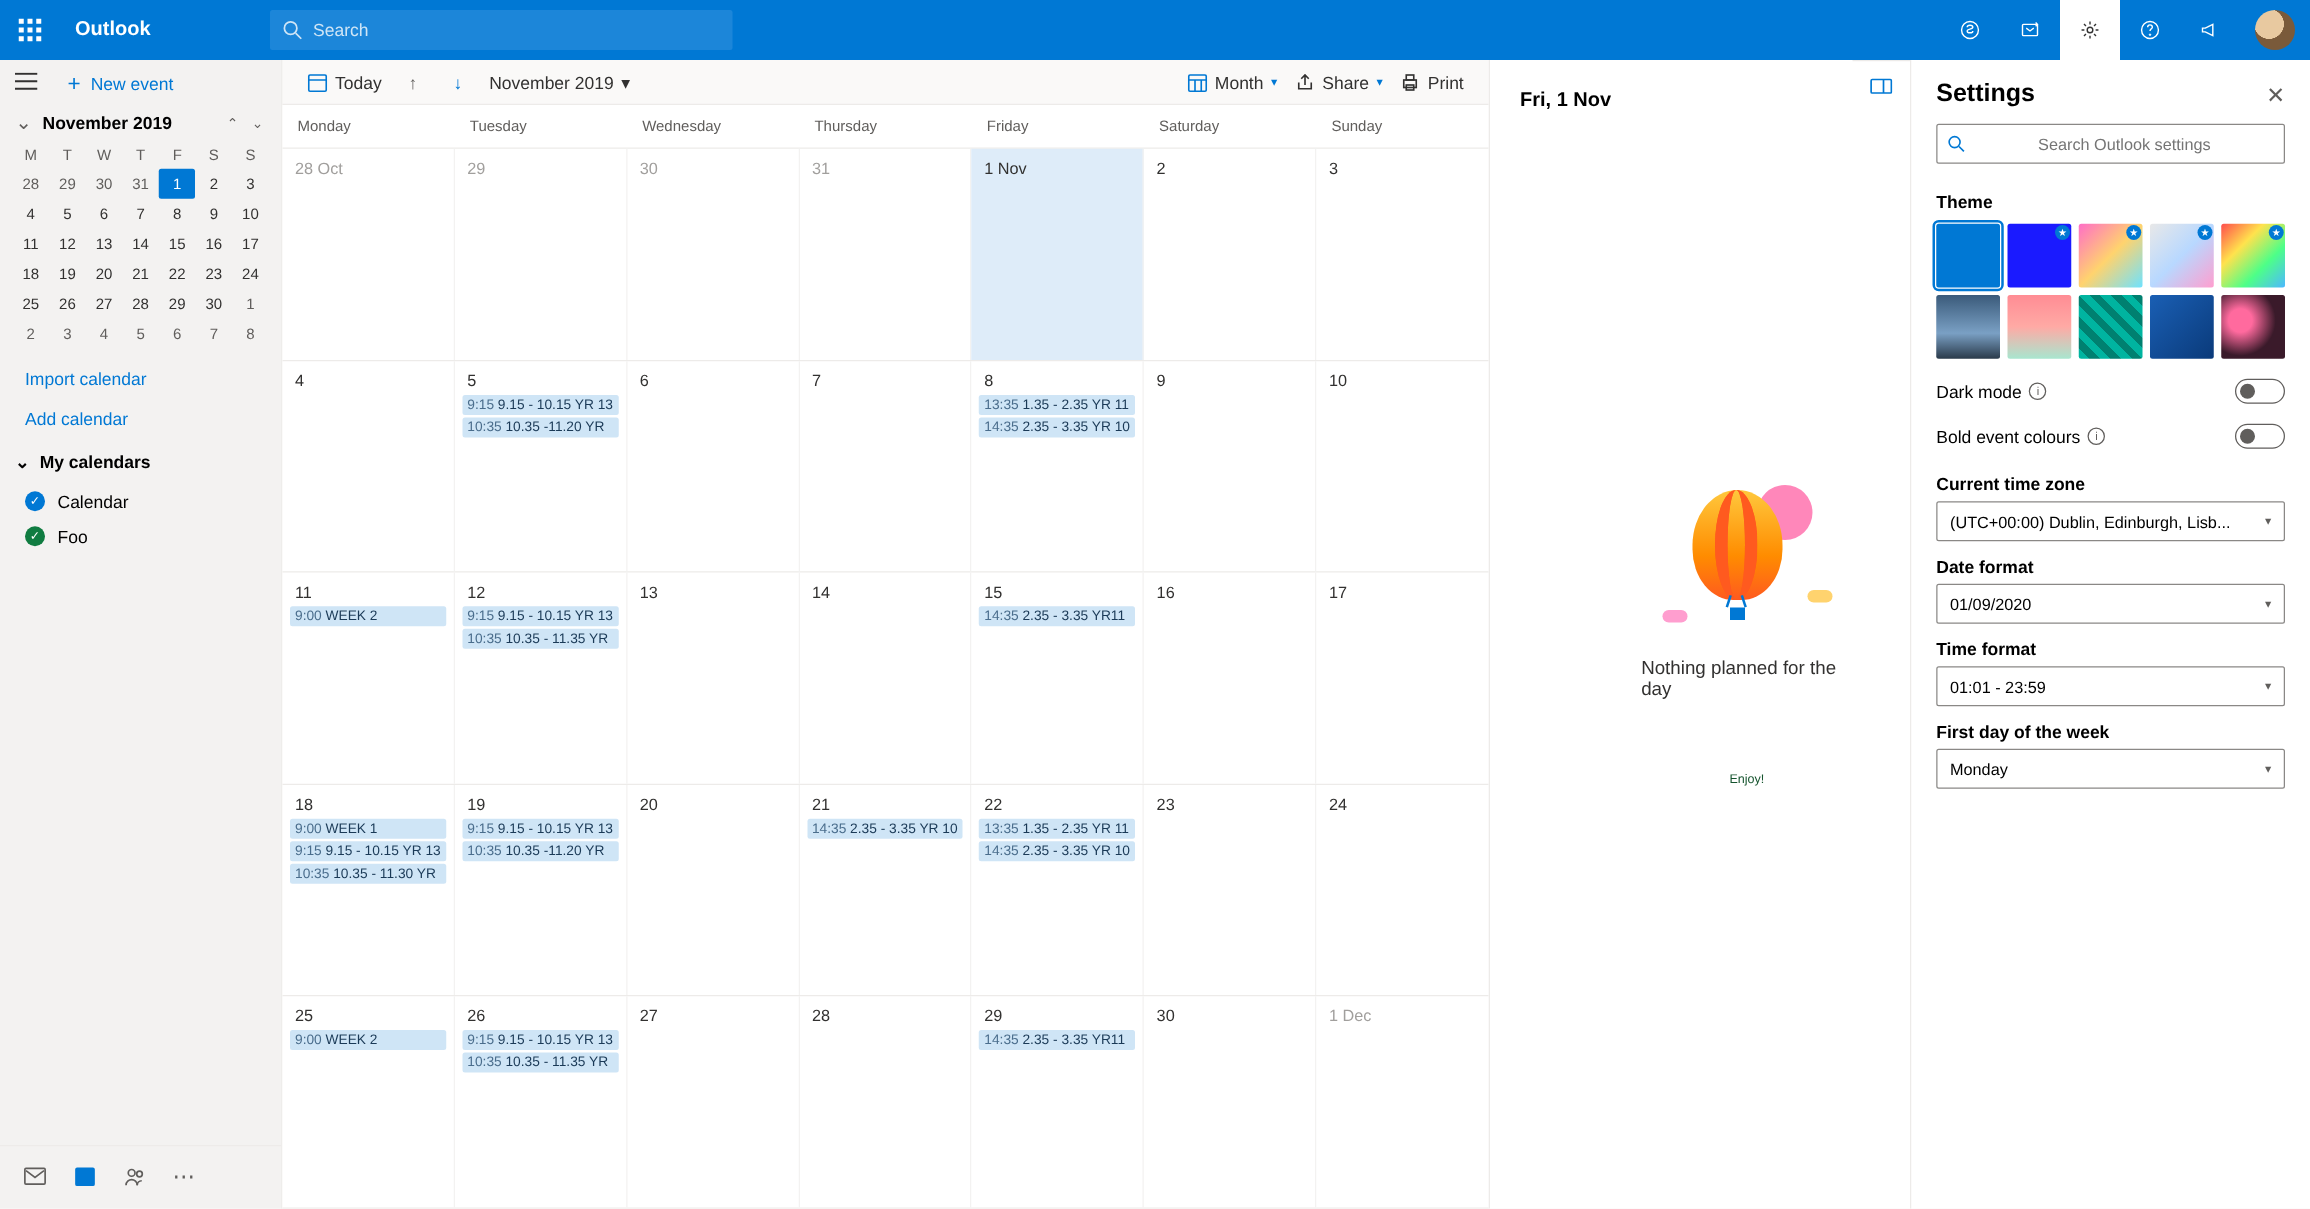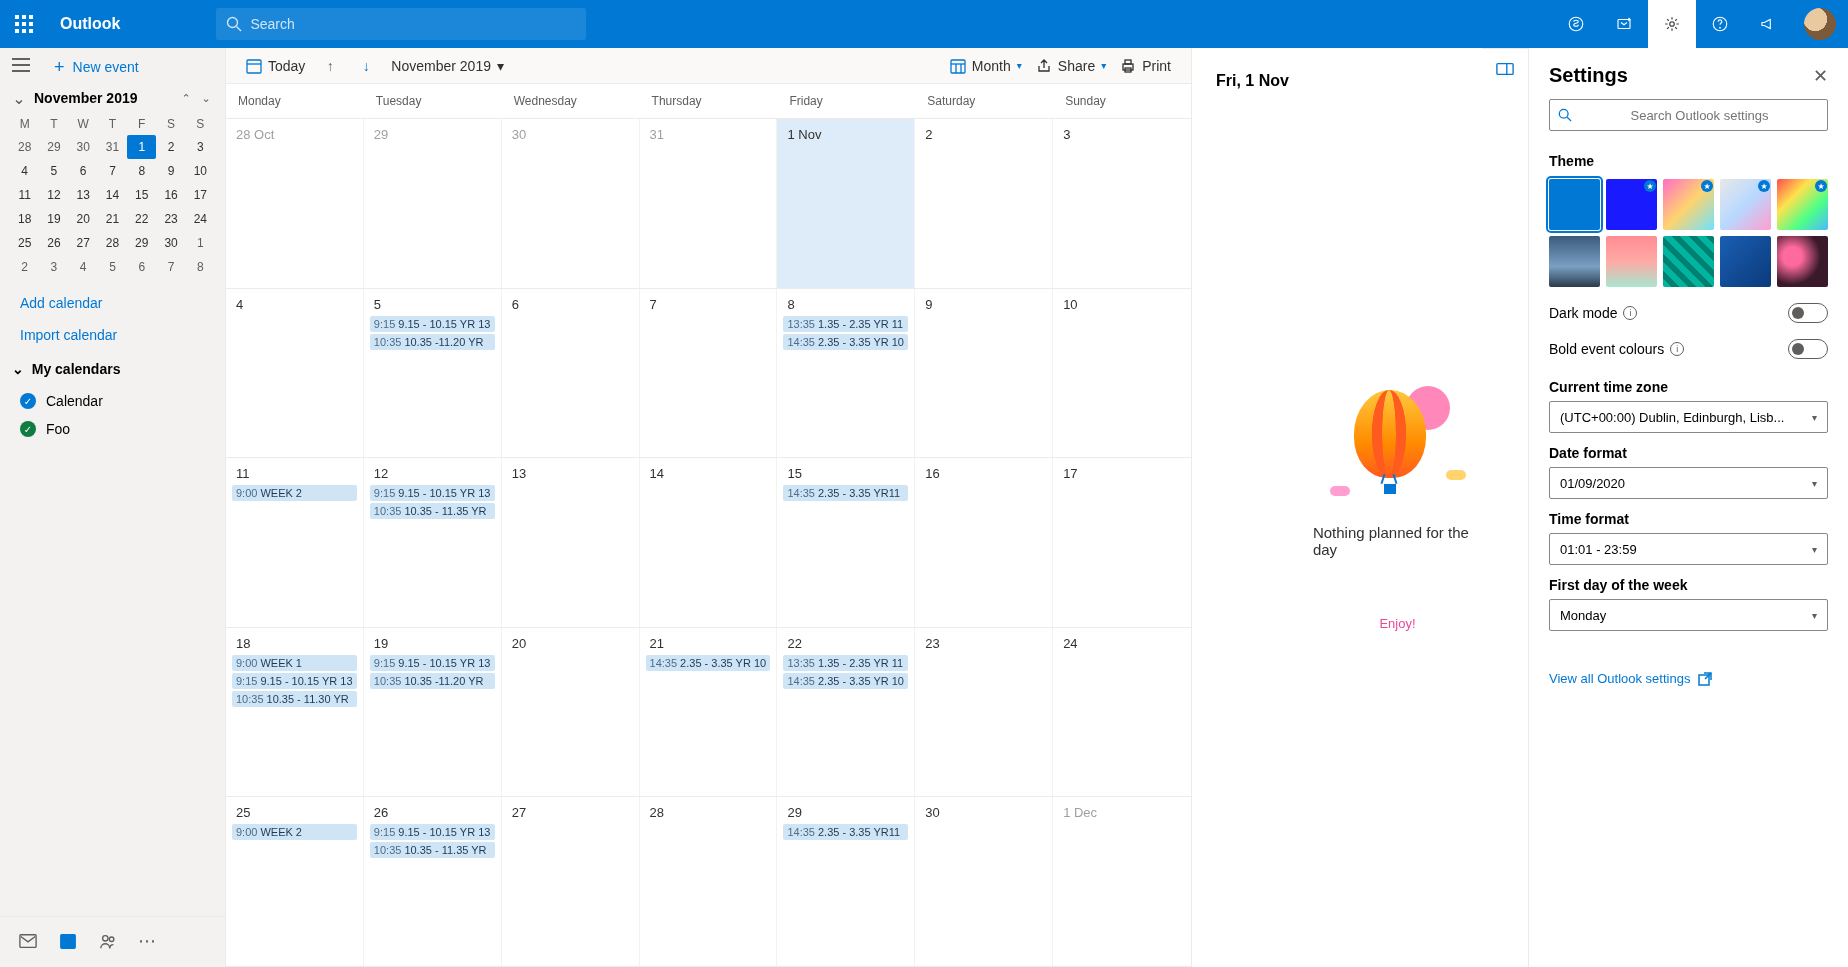--- a/index.html
+++ b/index.html
@@ -91,21 +91,21 @@
 .balloon .basket { position: absolute; width: 12px; height: 10px; background: #0078d4; left: 42px; top: 100px; }
 .balloon .line { position: absolute; width: 2px; height: 10px; background: #0078d4; top: 90px; }
 .balloon .l1 { left: 40px; transform: rotate(18deg); }
 .balloon .l2 { left: 52px; transform: rotate(-18deg); }
 .cloud { position: absolute; width: 20px; height: 10px; border-radius: 8px; }
 .cloud.c1 { background: #ff9ecf; left: -12px; top: 102px; }
 .cloud.c2 { background: #ffd36e; right: -14px; top: 86px; }
 .agenda-foot { height: 40px; display: flex; align-items: center; padding: 0 14px; border-top: 1px solid #edebe9; color: #0078d4; }
 .agenda-foot svg { width: 18px; height: 14px; fill: none; stroke: currentColor; stroke-width: 1.5; }
 .empty-head { font-size: 15px; color: #323130; }
-.empty-sub { font-size: 13px; color: #ec4899; margin-top: 48px; }
+.empty-sub { font-size: 10px; color: #14532d; margin-top: 48px; }
 
 
 .settings { width: 320px; border-left: 1px solid #edebe9; background: #fff; display: flex; flex-direction: column; padding: 0 0 14px; overflow-y: auto; }
 .settings-head { display: flex; align-items: center; padding: 16px 20px 12px; }
 .settings-head h2 { font-size: 20px; font-weight: 600; flex: 1; }
 .close-x { font-size: 18px; cursor: pointer; color: #605e5c; font-weight: 300; }
 .settings-search { margin: 0 20px 16px; height: 32px; border: 1px solid #8a8886; border-radius: 2px; display: flex; align-items: center; padding: 0 8px; gap: 8px; }
 .settings-search svg { width: 14px; height: 14px; stroke: #0078d4; fill: none; stroke-width: 1.5; }
 .settings-search input { border: none; outline: none; flex: 1; font-size: 13px; text-align: center; }
 .section-label { font-size: 14px; font-weight: 600; padding: 6px 20px; }
@@ -259,22 +259,22 @@
           <div class="d">2</div>
           <div class="d">3</div>
           <div class="d">4</div>
           <div class="d">5</div>
           <div class="d">6</div>
           <div class="d">7</div>
           <div class="d">8</div>
         </div>
     </div>
 
+    <div class="sb-link">Import calendar</div>
     <div class="sb-link">Add calendar</div>
-    <div class="sb-link">Import calendar</div>
 
     <div class="sb-section">
       <span>⌄</span>
       <span>My calendars</span>
     </div>
     <div id="cal-list">
         <div class="cal-item">
           <div class="cal-check blue"></div>
           <span>Calendar</span>
         </div>
@@ -502,22 +502,15 @@
       <span>01:01 - 23:59</span>
         <span class="cd">▾</span>
     </div>
 
     <div class="field-label">First day of the week</div>
     <div class="select">
       <span>Monday</span>
         <span class="cd">▾</span>
     </div>
 
-    <div class="view-all">
-      <span>View all Outlook settings</span>
-      <svg viewBox="0 0 14 14">
-          <rect x="1" y="3" width="10" height="10"></rect>
-          <path d="M6 1h7v7M13 1L7 7"></path>
-        </svg>
-    </div>
   </div>
 
 </div>
 
 </body></html>

